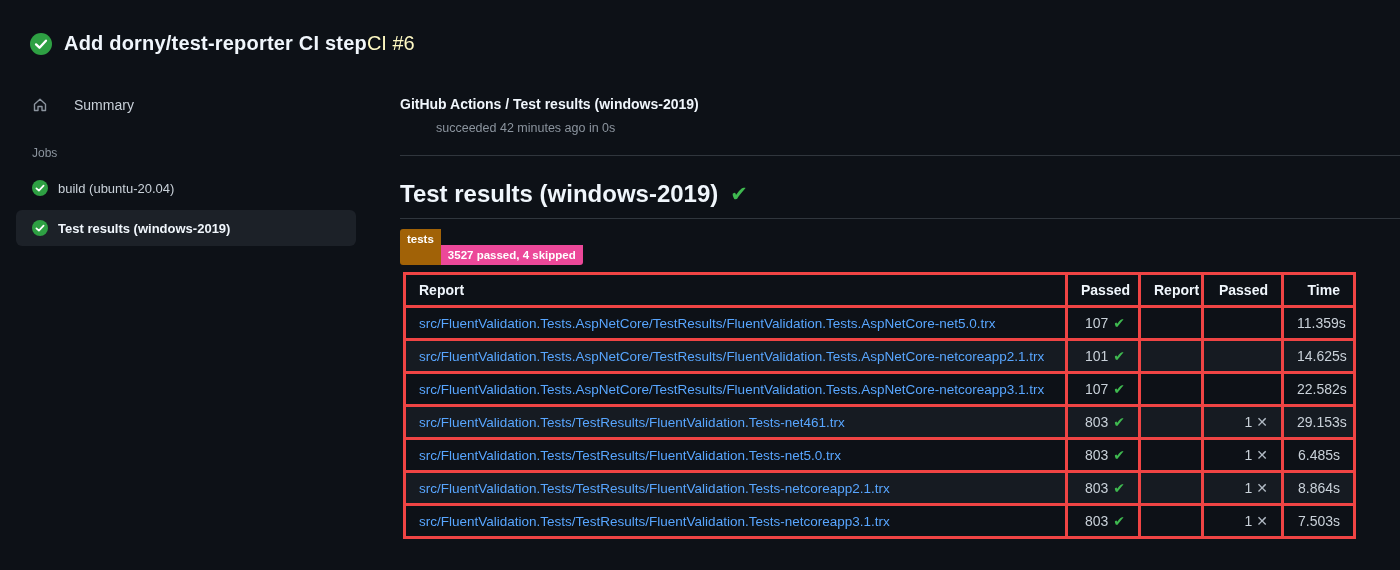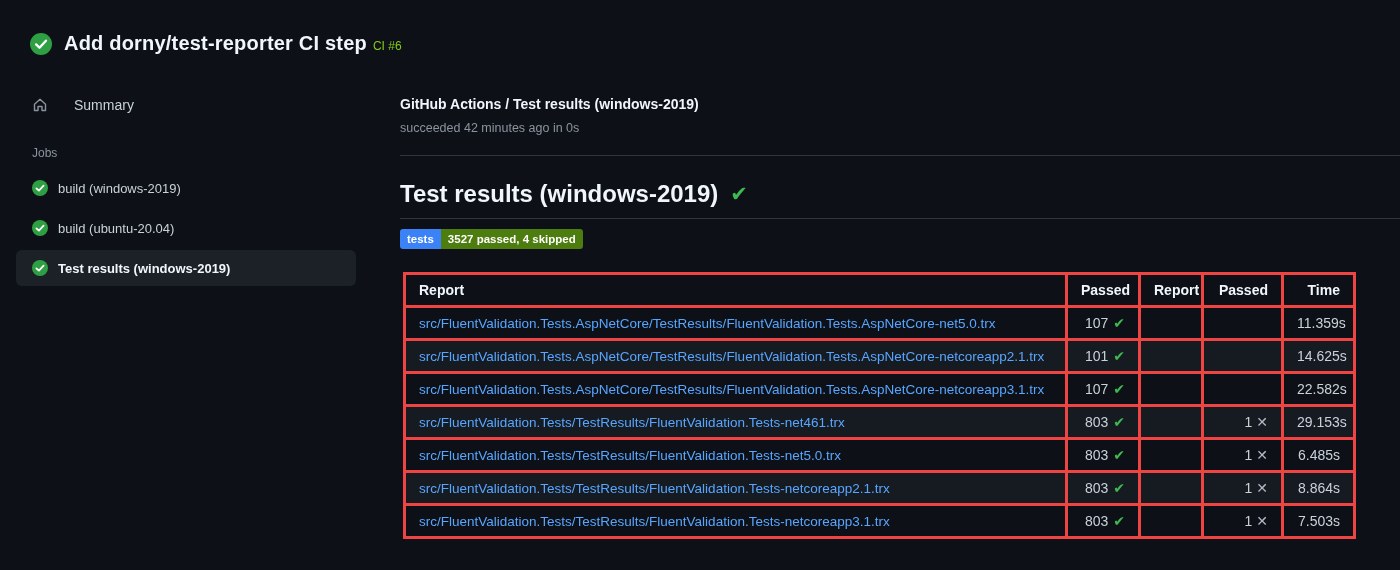--- a/index.html
+++ b/index.html
@@ -8,39 +8,39 @@
     background: #0d1117;
     font-family: "Liberation Sans", "DejaVu Sans", sans-serif;
     color: #c9d1d9;
     position: relative;
   }
 
   
   .run-header { position: absolute; left: 30px; top: 32px; display: flex; align-items: center; gap: 12px; }
   .run-header .status-circle { width: 22px; height: 22px; flex: 0 0 auto; }
   .run-title { font-size: 20px; font-weight: bold; color: #f0f6fc; letter-spacing: .2px; }
-  .run-number { font-size: 12px; font-weight: normal; color: #84cc16; margin-left: 6px; }
+  .run-number { font-size: 20px; font-weight: normal; color: #fef9c3; }
 
   
   .sidebar { position: absolute; left: 16px; top: 88px; width: 340px; }
   .summary-row { display: flex; align-items: center; gap: 26px; padding: 0 16px; height: 34px; cursor: pointer; border-radius: 6px; }
   .summary-row svg { width: 16px; height: 16px; }
   .summary-label { font-size: 14px; color: #c9d1d9; }
   .jobs-heading { font-size: 12px; color: #8b949e; padding: 0 16px; margin-top: 24px; margin-bottom: 8px; }
   .job-list { display: flex; flex-direction: column; }
   .job-item { display: flex; align-items: center; gap: 10px; padding: 0 16px; height: 36px; margin: 2px 0; border-radius: 6px; cursor: pointer; }
   .job-item svg { width: 16px; height: 16px; flex: 0 0 auto; }
   .job-label { font-size: 13px; color: #c9d1d9; white-space: nowrap; }
   .job-item.selected { background: #1c2128; }
   .job-item.selected .job-label { font-weight: bold; color: #f0f6fc; }
 
   
   .main { position: absolute; left: 400px; top: 96px; width: 1000px; }
   .job-title { font-size: 14px; font-weight: bold; color: #f0f6fc; }
-  .job-status { font-size: 12.5px; color: #8b949e; margin-top: 9px; }
+  .job-status { font-size: 12.5px; color: #8b949e; margin-top: 9px; margin-left: 36px; }
   .divider { position: absolute; left: 400px; right: 0; top: 155px; height: 1px; background: #30363d; }
 
   .report-heading { position: absolute; left: 400px; right: 0; top: 180px; padding-bottom: 10px; border-bottom: 1px solid #30363d; display: flex; align-items: center; gap: 12px; }
   .report-heading .title { font-size: 24px; font-weight: bold; color: #f0f6fc; }
   .report-heading .check { color: #3fb950; font-size: 21px; font-weight: bold; }
 
   
   .badge { position: absolute; left: 400px; top: 229px; display: inline-flex; font-size: 11.5px; font-weight: bold; color: #ffffff; border-radius: 3px; overflow: hidden; line-height: 20px; }
   .badge .badge-label { padding: 0 7px; }
   .badge .badge-value { padding: 0 7px; }
@@ -72,27 +72,20 @@
 
 <div class="sidebar">
   <div class="summary-row">
     <svg viewBox="0 0 16 16">
       <path d="M2.5 7.2 L8 2.2 L13.5 7.2 L13.5 13.5 L10 13.5 L10 9.5 L6 9.5 L6 13.5 L2.5 13.5 Z" fill="none" stroke="#8b949e" stroke-width="1.4" stroke-linejoin="round"></path>
     </svg>
     <span class="summary-label">Summary</span>
   </div>
   <div class="jobs-heading">Jobs</div>
   <div class="job-list" id="job-list">
-  <div class="job-item">
-    <svg viewBox="0 0 16 16">
-      <circle cx="8" cy="8" r="8" fill="#2ea043"></circle>
-      <path d="M4.4 8.3 L6.9 10.7 L11.6 5.6" stroke="#ffffff" stroke-width="1.7" fill="none" stroke-linecap="round" stroke-linejoin="round"></path>
-    </svg>
-    <span class="job-label">build (windows-2019)</span>
-  </div>
 
   <div class="job-item">
     <svg viewBox="0 0 16 16">
       <circle cx="8" cy="8" r="8" fill="#2ea043"></circle>
       <path d="M4.4 8.3 L6.9 10.7 L11.6 5.6" stroke="#ffffff" stroke-width="1.7" fill="none" stroke-linecap="round" stroke-linejoin="round"></path>
     </svg>
     <span class="job-label">build (ubuntu-20.04)</span>
   </div>
 
 
@@ -111,22 +104,22 @@
   <div class="job-status">succeeded 42 minutes ago in 0s</div>
 </div>
 <div class="divider"></div>
 
 <div class="report-heading">
   <span class="title">Test results (windows-2019)</span>
   <span class="check">✔</span>
 </div>
 
 <div class="badge">
-  <span class="badge-label" id="badge-label" style="background: #3b82f6;">tests</span>
-  <span class="badge-value" id="badge-value" style="background: #4d7c0f;">3527 passed, 4 skipped</span>
+  <span class="badge-label" id="badge-label" style="background: #a16207;">tests</span>
+  <span class="badge-value" id="badge-value" style="background: #ec4899; margin-top: 16px;">3527 passed, 4 skipped</span>
 </div>
 
 <div class="results">
   <table>
     <colgroup>
       <col style="width:662px">
         <col style="width:73px">
         <col style="width:63px">
         <col style="width:80px">
         <col style="width:72px">

